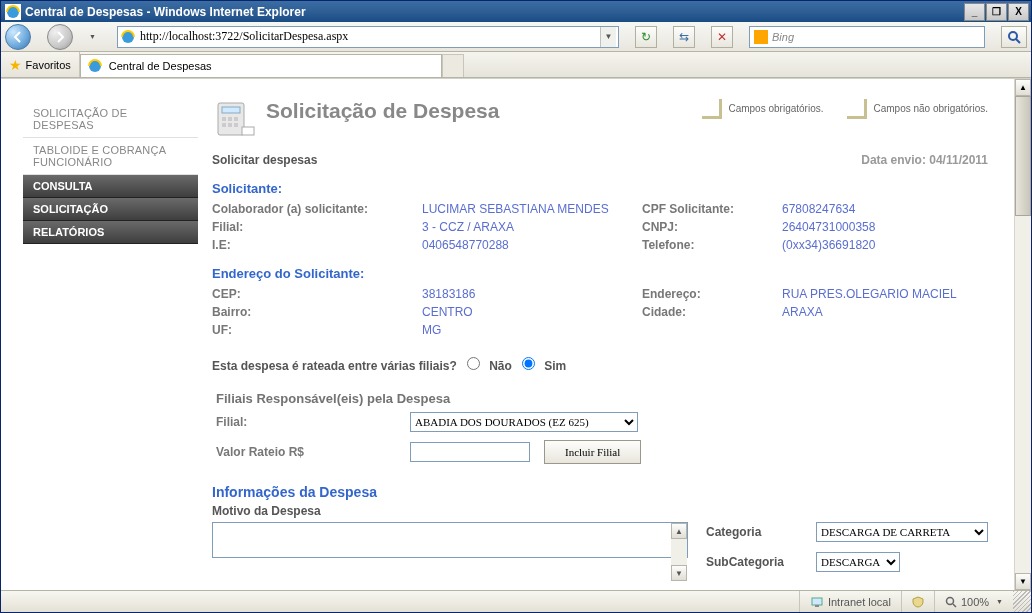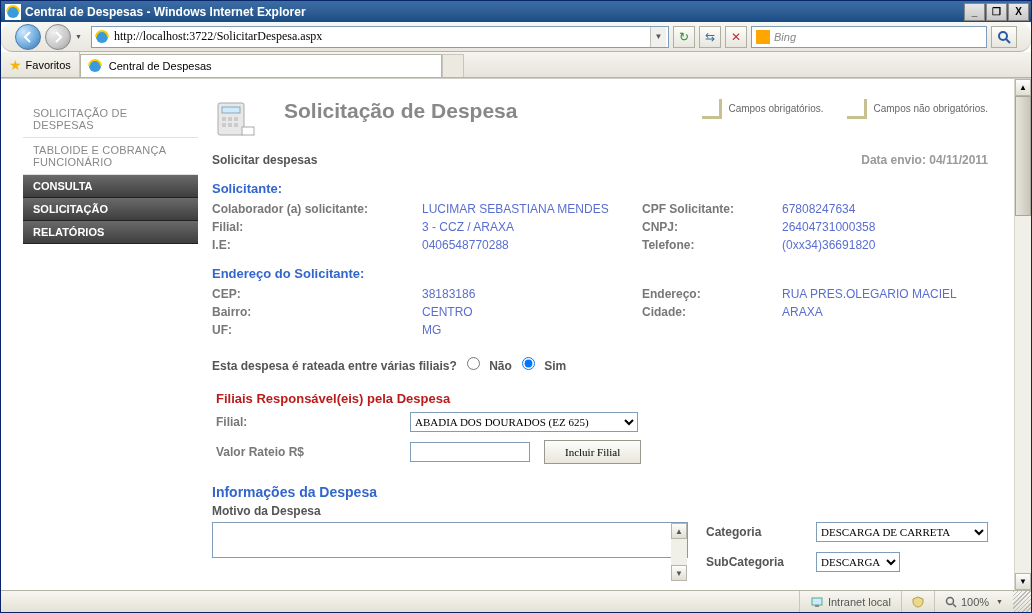--- a/index.html
+++ b/index.html
@@ -7,21 +7,21 @@
 
 
 .window { width: 1032px; height: 613px; border: 1px solid #0a246a; display: flex; flex-direction: column; background: #fff; }
 .titlebar { height: 21px; background: linear-gradient(to bottom, #3a6ea5 0%, #2e5e94 50%, #1a4c84 100%); color: #fff; display: flex; align-items: center; padding: 0 2px 0 4px; font-weight: bold; font-size: 12px; }
 .titlebar .ie-icon { width: 16px; height: 16px; margin-right: 4px; background: #fff; display: inline-block; }
 .titlebar .spacer { flex: 1; }
 .winbtn { width: 21px; height: 18px; background: linear-gradient(#e8e8e8,#c8c8c8); border: 1px solid #888; margin-left: 1px; display: flex; align-items: center; justify-content: center; font-size: 10px; font-family: Arial; color: #000; }
 .winbtn.close { font-weight: bold; }
 
 
-.ie-nav { height: 30px; background: linear-gradient(#f7f7f4,#e8e6de); border-bottom: 1px solid #b5b5a5; display: flex; align-items: center; padding: 0 14px; gap: 4px; border-radius: 12px; }
+.ie-nav { height: 30px; background: linear-gradient(#f7f7f4,#e8e6de); border-bottom: 1px solid #b5b5a5; display: flex; align-items: center; padding: 0 4px; gap: 16px; }
 .navbtn { width: 26px; height: 26px; border-radius: 50%; background: radial-gradient(circle at 30% 30%, #cde8ff, #6ba8db 60%, #3a6ea5); border: 1px solid #4a7aa8; display: flex; align-items: center; justify-content: center; color: #fff; font-size: 14px; }
 .navbtn.fwd { background: radial-gradient(circle at 30% 30%, #f0f0f0, #c8c8c8 60%, #989898); border-color:#888; color:#666; }
 .dropdown-tiny { width: 12px; font-size: 7px; color: #555; }
 .addrbar { flex: 1; height: 22px; display: flex; align-items: center; background: #fff; border: 1px solid #7f9db9; padding: 0 2px; }
 .addrbar .favicon { width: 16px; height: 16px; margin-right: 4px; display:inline-flex; align-items:center; justify-content:center; }
 .addrbar input { flex: 1; border: none; font-size: 12px; outline: none; font-family: Tahoma; }
 .addr-drop { width: 16px; height: 20px; border-left: 1px solid #c0c0c0; display: flex; align-items: center; justify-content: center; font-size: 8px; color: #555; background:#f0f0ec; }
 .smallbtn { width: 22px; height: 22px; border: 1px solid #b0b0a0; background: linear-gradient(#fdfdfb,#e8e6de); display: flex; align-items: center; justify-content: center; font-size: 12px; }
 .searchbar { width: 236px; height: 22px; background: #fff; border: 1px solid #7f9db9; display: flex; align-items: center; padding: 0 4px; color: #888; font-style: italic; }
 .searchbar .bing { width: 14px; height: 14px; margin-right: 4px; background: #ffa500; display:inline-block; }
@@ -45,39 +45,39 @@
 .page-inner { flex: 1; padding: 16px; margin-right: 17px; overflow: hidden; }
 
 
 .layout { display: flex; height: 100%; }
 .sidebar { width: 202px; background: #fff; padding: 6px 0 0 6px; }
 .side-item { padding: 6px 10px; font-size: 11px; color: #888; border-bottom: 1px solid #e0e0e0; letter-spacing: 0.2px; }
 .side-header { padding: 5px 10px; font-size: 11px; font-weight: bold; color: #fff; background: linear-gradient(#6a6a6a,#3e3e3e); border-bottom: 1px solid #222; }
 
 
 .main { flex: 1; padding: 4px 10px 0 14px; color: #555; }
-.page-head { display: flex; align-items: flex-start; gap: 28px; }
+.page-head { display: flex; align-items: flex-start; gap: 10px; }
 .calc-icon { width: 44px; height: 40px; display:inline-block; }
 .page-title { font-size: 21px; font-weight: bold; color: #888; flex: 1; }
 .legend { display: flex; gap: 24px; margin-left: 60px; font-size: 10px; color: #666; }
 .legend .box { width: 20px; height: 20px; border-bottom: 3px solid #c8c090; border-right: 3px solid #c8c090; display: inline-block; margin-right: 6px; vertical-align: middle; }
 
 .subtitle-row { display: flex; justify-content: space-between; margin: 14px 0 6px; font-size: 12px; font-weight: bold; color: #555; }
 .date-env { color: #999; font-weight: bold; }
 .date-env span { color: #999; }
 
 .section-h { font-size: 13px; font-weight: bold; color: #3366cc; margin: 14px 0 6px; }
 .kv-grid { display: grid; grid-template-columns: 210px 220px 140px 180px; row-gap: 4px; font-size: 12px; }
 .kv-label { font-weight: bold; color: #777; }
 .kv-val { color: #5a6ed0; }
 
 .question { font-size: 12px; font-weight: bold; color: #555; margin-top: 20px; }
 .question label { font-weight: bold; margin-left: 6px; }
 
-.sub-h { font-size: 13px; font-weight: bold; color: #b91c1c; margin: 18px 0 6px; }
+.sub-h { font-size: 13px; font-weight: bold; color: #737373; margin: 18px 0 6px; }
 .form-row { display: flex; align-items: center; gap: 14px; margin-bottom: 8px; font-size: 12px; }
 .form-row .lbl { width: 180px; font-weight: bold; color: #777; }
 select.classic { font-family: Tahoma; font-size: 11px; border: 1px solid #7f9db9; background: #fff; height: 20px; }
 input.classic { font-family: Tahoma; font-size: 11px; border: 1px solid #7f9db9; height: 20px; padding: 0 4px; }
 button.classic { font-family: Tahoma; font-size: 11px; height: 24px; padding: 0 20px; background: linear-gradient(#fdfdfb,#e8e6dc); border: 1px solid #9a988c; }
 
 .info-h { font-size: 14px; font-weight: bold; color: #3366cc; margin: 20px 0 4px; }
 .motivo-row { font-size: 12px; font-weight: bold; color: #555; margin-bottom: 4px; }
 .bottom-grid { display: flex; gap: 18px; }
 textarea.classic { width: 476px; height: 36px; border: 1px solid #7f9db9; font-family: Tahoma; font-size: 11px; resize: none; }

